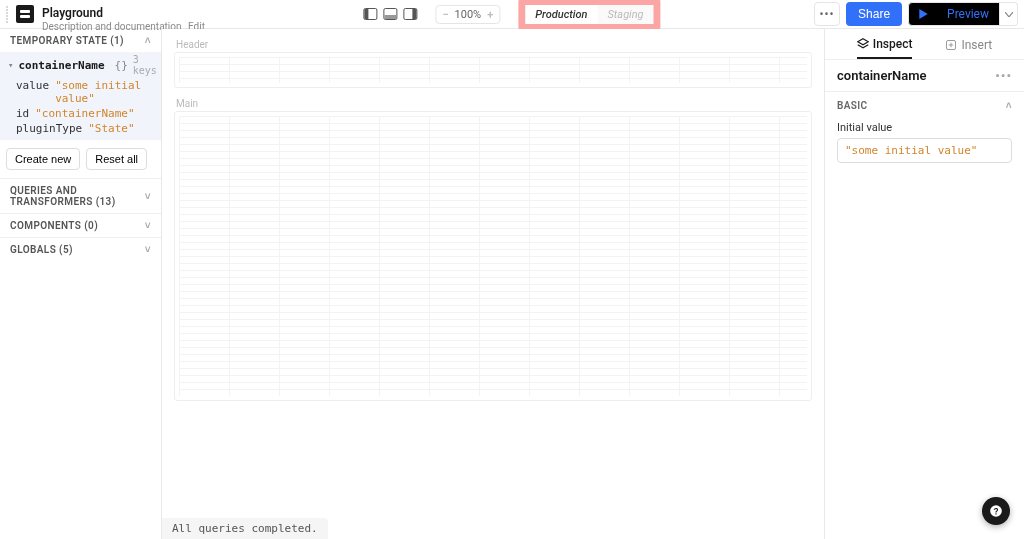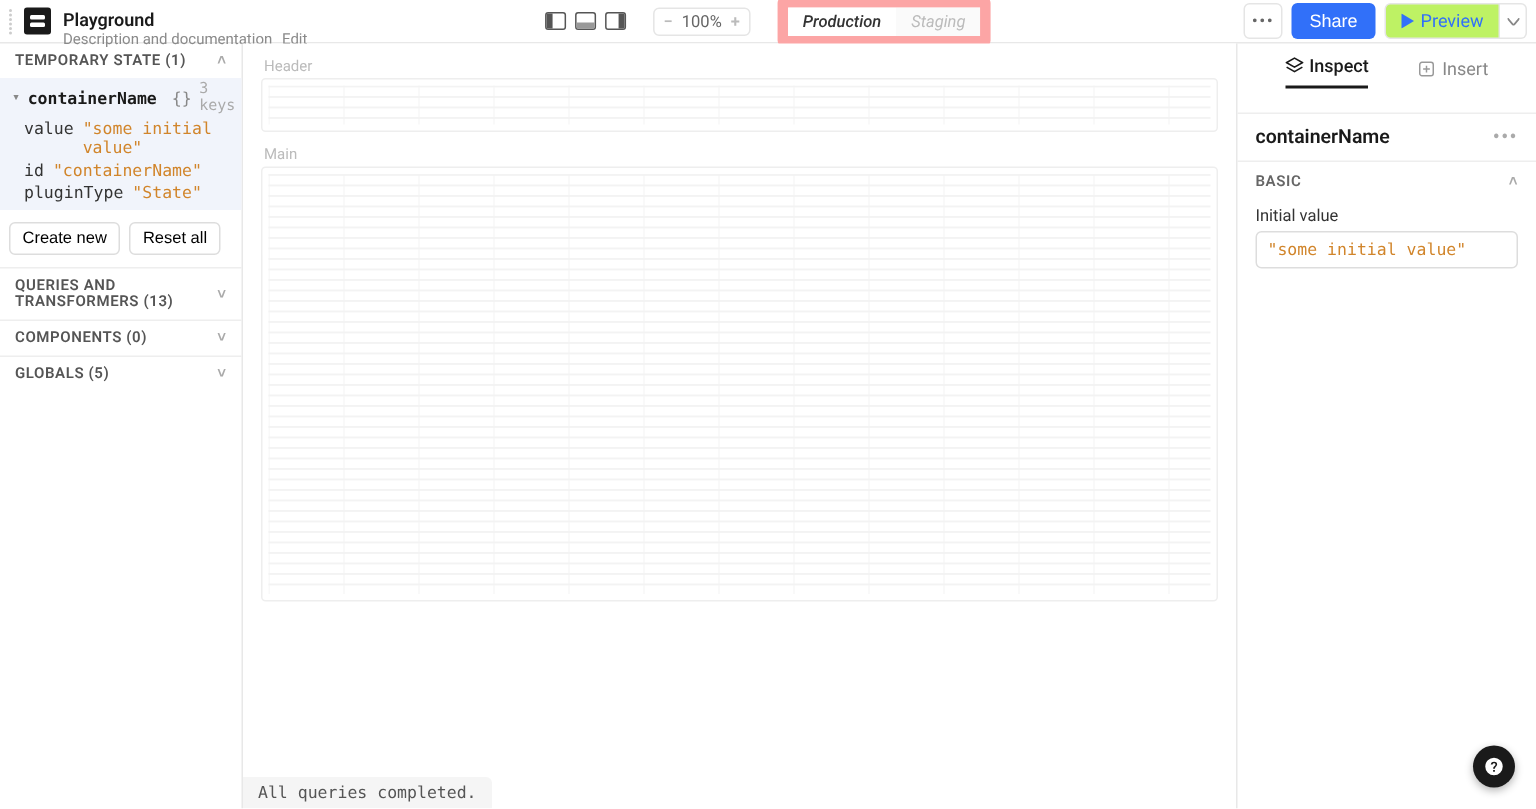--- a/index.html
+++ b/index.html
@@ -27,21 +27,21 @@
 .zoom { display: flex; align-items: center; gap: 6px; font-size: 11px; color: #666; border: 1px solid #e5e5e5; border-radius: 4px; padding: 2px 6px; }
 .zoom .zbtn { color: #bbb; cursor: pointer; font-weight: 600; }
 .env-toggle { display: flex; border: 7px solid #fca5a5; border-radius: 4px; overflow: hidden; font-style: italic; }
 .env-toggle div { padding: 3px 10px; font-size: 11px; cursor: pointer; }
 .env-toggle .active { background: #fff; font-weight: 500; color: #333; }
 .env-toggle .inactive { color: #bbb; background: #fafafa; }
 .right-controls { margin-left: auto; display: flex; align-items: center; gap: 6px; }
 .icon-btn { width: 26px; height: 24px; border: 1px solid #e5e5e5; border-radius: 4px; display: flex; align-items: center; justify-content: center; cursor: pointer; color: #666; }
 .share-btn { background: #3170f9; color: #fff; border: none; border-radius: 4px; padding: 5px 12px; font-size: 12px; font-weight: 500; cursor: pointer; }
 .preview-group { display: flex; }
-.preview-btn { border: 1px solid #e5e5e5; border-radius: 4px 0 0 4px; padding: 4px 10px; font-size: 12px; color: #3170f9; display: flex; align-items: center; gap: 4px; cursor: pointer; background: #bef264; }
+.preview-btn { border: 1px solid #e5e5e5; border-radius: 4px 0 0 4px; padding: 4px 10px; font-size: 12px; color: #3170f9; display: flex; align-items: center; gap: 19px; cursor: pointer; background: #000000; }
 .preview-btn svg { fill: #3170f9; }
 .preview-caret { border: 1px solid #e5e5e5; border-left: none; border-radius: 0 4px 4px 0; width: 18px; display: flex; align-items: center; justify-content: center; cursor: pointer; color: #888; }
 
 
 .workspace { display: flex; height: calc(100% - 29px); }
 .left-panel { width: 162px; border-right: 1px solid #e8e8e8; display: flex; flex-direction: column; }
 .section-head { display: flex; align-items: center; justify-content: space-between; padding: 6px 10px; font-size: 10px; font-weight: 600; letter-spacing: 0.4px; color: #555; cursor: pointer; }
 .section-head.sub { border-top: 1px solid #eee; }
 .chev { font-size: 10px; color: #aaa; }
 .tree { padding: 0 0 4px 0; background: #f1f4fb; }
@@ -62,21 +62,21 @@
 .canvas-label { font-size: 10px; color: #bbb; margin-bottom: 2px; margin-left: 2px; }
 .canvas-box { border: 1px solid #eee; border-radius: 3px; margin-bottom: 10px; }
 .grid { background-image: linear-gradient(#f3f3f3 1px, transparent 1px), linear-gradient(90deg, #f3f3f3 1px, transparent 1px); background-size: 50px 7px; background-position: 0 0; }
 .grid.inner { margin: 4px; }
 .header-box .grid { height: 26px; }
 .main-box .grid { height: 280px; }
 .status-pill { position: absolute; bottom: 0; left: 0; background: #f5f5f5; padding: 4px 10px; font-size: 11px; color: #555; border-top-right-radius: 4px; }
 
 
 .right-panel { width: 200px; border-left: 1px solid #e8e8e8; display: flex; flex-direction: column; }
-.rp-tabs { display: flex; justify-content: center; gap: 33px; padding: 8px 0 16px; border-bottom: 1px solid #eee; align-items: flex-end; }
+.rp-tabs { display: flex; justify-content: center; gap: 33px; padding: 8px 0 0; border-bottom: 1px solid #eee; }
 .rp-tab { display: flex; align-items: center; gap: 4px; font-size: 12px; padding-bottom: 6px; cursor: pointer; color: #888; }
 .rp-tab.active { color: #1a1a1a; font-weight: 500; border-bottom: 2px solid #1a1a1a; }
 .rp-title { display: flex; align-items: center; justify-content: space-between; padding: 8px 12px; font-weight: 600; font-size: 13px; border-bottom: 1px solid #eee; }
 .rp-section-head { display: flex; align-items: center; justify-content: space-between; padding: 8px 12px; font-size: 10px; font-weight: 600; letter-spacing: 0.4px; color: #666; }
 .rp-field-label { font-size: 11px; padding: 2px 12px 4px; color: #333; }
 .rp-input { margin: 0 12px 10px; border: 1px solid #ddd; border-radius: 4px; padding: 5px 7px; font-size: 11px; color: #d1852b; background: #fff; }
 
 
 .help-fab { position: absolute; right: 14px; bottom: 14px; width: 28px; height: 28px; border-radius: 50%; background: #1a1a1a; color: #fff; display: flex; align-items: center; justify-content: center; font-size: 13px; cursor: pointer; box-shadow: 0 2px 6px rgba(0,0,0,0.3); }
 .dots { letter-spacing: 1px; }

